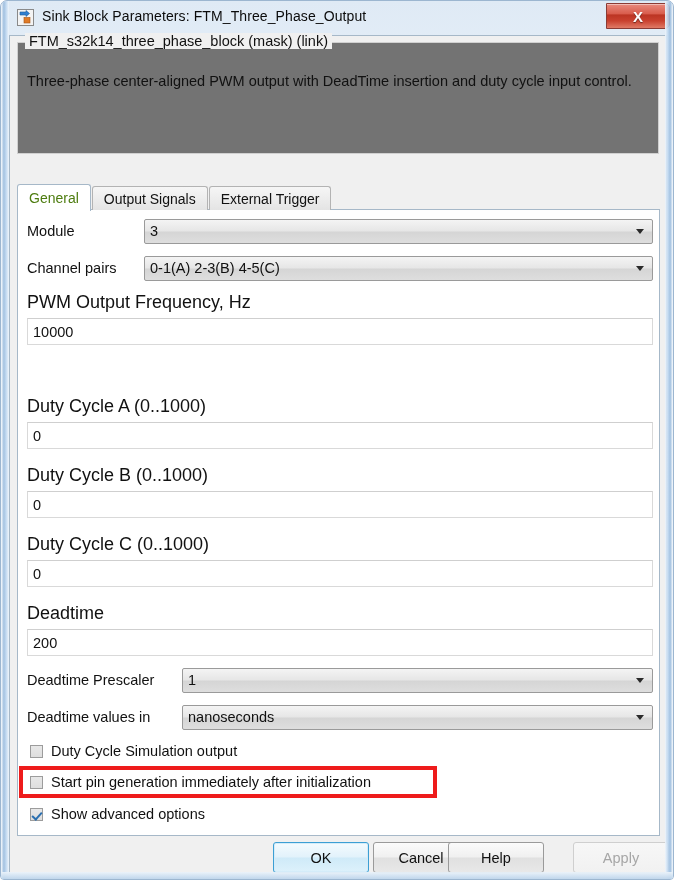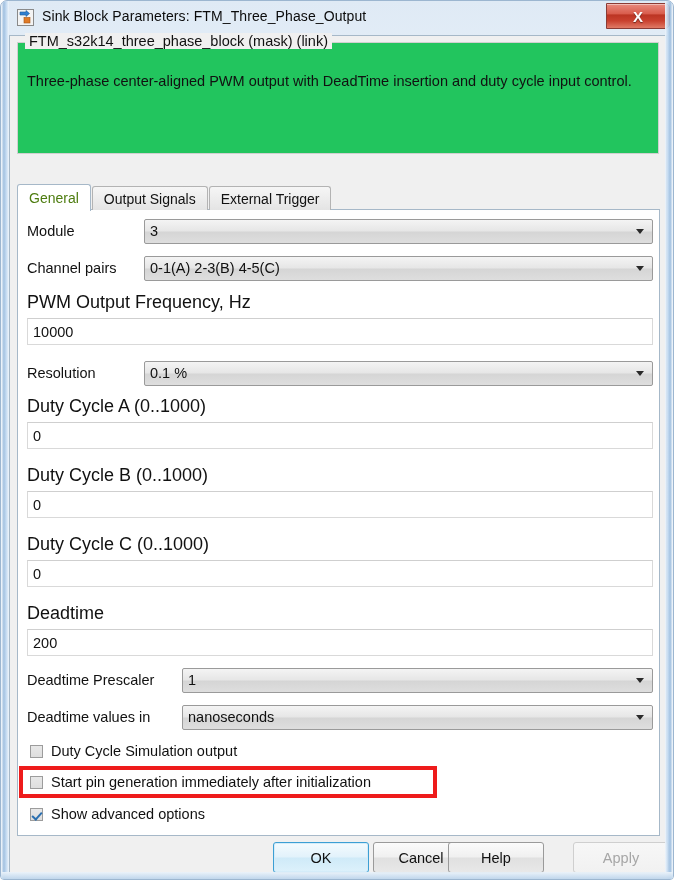--- a/index.html
+++ b/index.html
@@ -123,21 +123,21 @@
     border-bottom: none;
   }
 
   
   .maskgroup {
     position: absolute;
     left: 7px; top: 6px;
     width: 642px;
     height: 112px;
     box-sizing: border-box;
-    background: #22c55e;
+    background: #737373;
     border: 1px solid #d0d0d0;
   }
   .maskgroup-title {
     position: absolute;
     left: 7px; top: -10px;
     background: #f0f0f0;
     padding: 0 4px;
     font-size: 14.5px;
     color: #111;
     white-space: nowrap;
@@ -412,27 +412,20 @@
           <span class="combo-text">0-1(A) 2-3(B) 4-5(C)</span>
           <span class="combo-arrow"></span>
         </div>
       </div>
 
       <div class="lbl-block" style="top:82px;">PWM Output Frequency, Hz</div>
       <div class="textfield" style="top:108px;">
         <span>10000</span>
       </div>
 
-      <div class="row-inline" style="top:150px;">
-        <span class="lbl" style="width:108px;">Resolution</span>
-        <div class="combo">
-          <span class="combo-text">0.1 %</span>
-          <span class="combo-arrow"></span>
-        </div>
-      </div>
 
       <div class="lbl-block" style="top:186px;">Duty Cycle A (0..1000)</div>
       <div class="textfield" style="top:212px;">
         <span>0</span>
       </div>
 
       <div class="lbl-block" style="top:255px;">Duty Cycle B (0..1000)</div>
       <div class="textfield" style="top:281px;">
         <span>0</span>
       </div>

